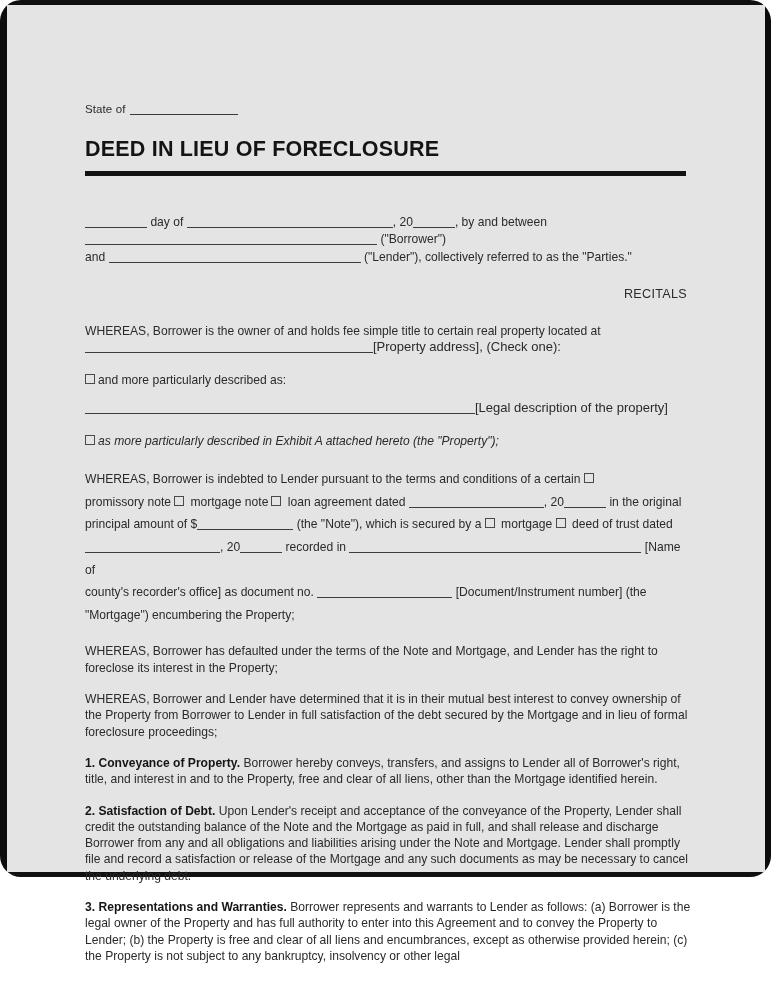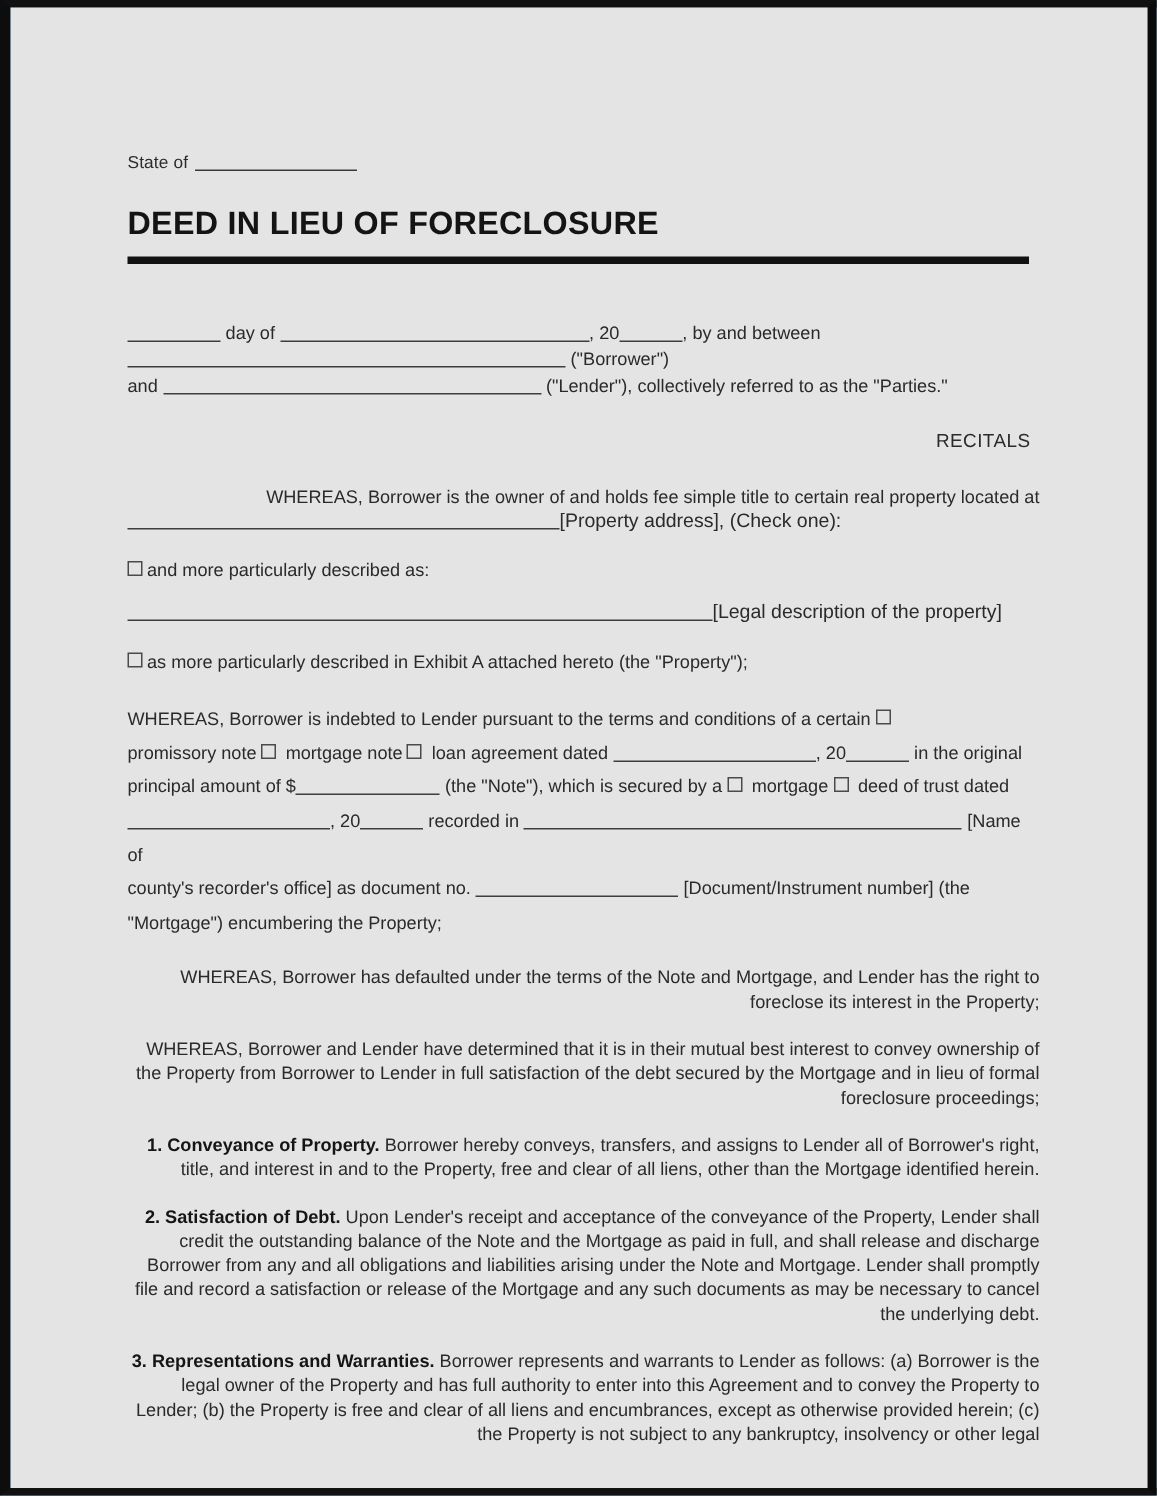--- a/index.html
+++ b/index.html
@@ -13,27 +13,28 @@
     overflow: hidden;
     font-family: "Liberation Sans", sans-serif;
   }
 
   
   .page-frame {
     position: absolute;
     left: 0;
     top: 0;
     width: 771px;
-    height: 997px;
+    height: 877px;
     box-sizing: border-box;
-    background: #0c4a6e;
+    background: #eab308;
     border-left: 7px solid #0d0d0d;
     border-top: 5px solid #101010;
     border-right: 6px solid #0b0b0b;
     border-bottom: 5px solid #111111;
+    border-radius: 21px;
   }
   .page-sheet {
     position: absolute;
     left: 0;
     top: 0;
     right: 0;
     bottom: 0;
     background: #e4e4e4;
   }
 
@@ -74,21 +75,21 @@
     background: #121212;
     margin: 0 0 21px 0;
     width: 601px;
   }
 
   p.para {
     font-size: 12.1px;
     line-height: 16.3px;
     margin: 0 0 15px 0;
     color: #2a2a2a;
-    text-align: right;
+    text-align: left;
   }
   p.para.tight { margin-bottom: 13px; }
 
   
   .lead {
     font-size: 12.1px;
     line-height: 17.2px;
     margin: 0 0 21px 0;
     color: #2a2a2a;
   }
@@ -214,21 +215,21 @@
       </div>
 
       <div class="check-row">
         <span class="cb"></span><span>and more particularly described as:</span>
       </div>
 
       <div class="addr-row" style="margin-bottom:17px;">
         <span class="bl-legal"></span><span>[Legal description of the  property]</span>
       </div>
 
-      <div class="check-row" style="margin-bottom:19px;">
+      <div class="check-row" style="margin-bottom:19px;font-style:italic;">
         <span class="cb"></span><span>as more particularly described in Exhibit A attached hereto (the "Property");</span>
       </div>
 
       <div class="para-wide">
         <span>WHEREAS, Borrower is indebted to Lender pursuant to the terms and conditions of a certain</span> <span class="cb"></span><br>
         <span>promissory note</span><span class="cb-mid"></span> <span>mortgage note</span><span class="cb-mid"></span> <span>loan agreement dated</span> <span class="bl bl-lg"></span><span>, 20</span><span class="bl bl-xs"></span> <span>in the original</span><br>
         <span>principal amount of $</span><span class="bl bl-md"></span> <span>(the "Note"), which is secured by a</span> <span class="cb"></span> <span>mortgage</span> <span class="cb"></span> <span>deed of trust dated</span><br>
         <span class="bl bl-lg"></span><span>, 20</span><span class="bl bl-xs"></span> <span>recorded in</span> <span class="bl bl-fullish"></span> <span>[Name of</span><br>
         <span>county's recorder's office] as document no.</span> <span class="bl bl-lg"></span> <span>[Document/Instrument number] (the</span><br>
         <span>"Mortgage") encumbering the Property;</span>

